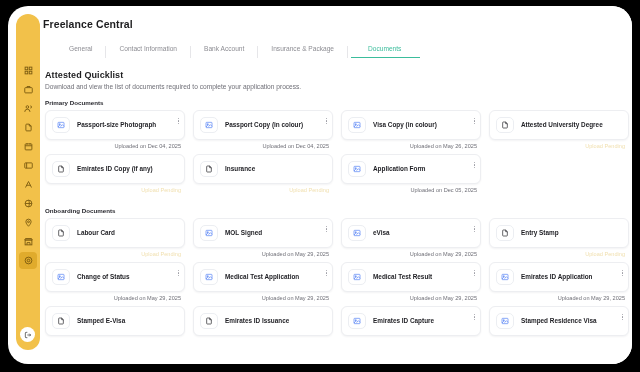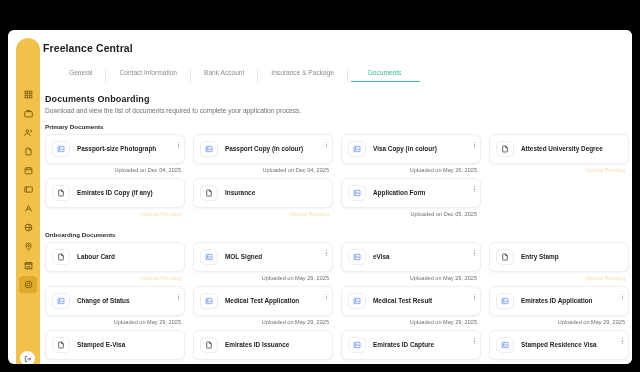--- a/index.html
+++ b/index.html
@@ -10,23 +10,22 @@
     overflow: hidden;
   }
   .device {
     position: absolute; inset: 0;
     background: #000;
   }
   .screen {
     position: absolute;
     left: 8px; top: 6px; right: 8px; bottom: 8px;
     background: #ffffff;
-    border-radius: 6px;
+    border-radius: 20px;
     overflow: hidden;
-    margin-top: 24px;
   }
 
   
   .sidebar {
     position: absolute;
     left: 8px; top: 8px;
     width: 24px; height: 336px;
     background: #f2c14a;
     border-radius: 14px;
     display: flex;
@@ -274,21 +273,21 @@
 
       <div class="tabs" id="tabs">
           <div class="tab">General</div>
           <div class="tab">Contact Information</div>
           <div class="tab">Bank Account</div>
           <div class="tab">Insurance &amp; Package</div>
           <div class="tab active">Documents</div>
         </div>
 
       <div class="sec-head">
-        <div class="sec-title">Documents Onboarding</div>
+        <div class="sec-title">Attested Quicklist</div>
         <div class="sec-sub">Download and view the list of documents required to complete your application process.</div>
       </div>
 
       <div id="sections">
           <div class="group-title">Primary Documents</div>
           <div class="grid">
             <div class="cell">
               <div class="card">
                 <div class="icobox img">
                   <svg viewBox="0 0 24 24" fill="none" stroke="currentColor" stroke-width="2">

